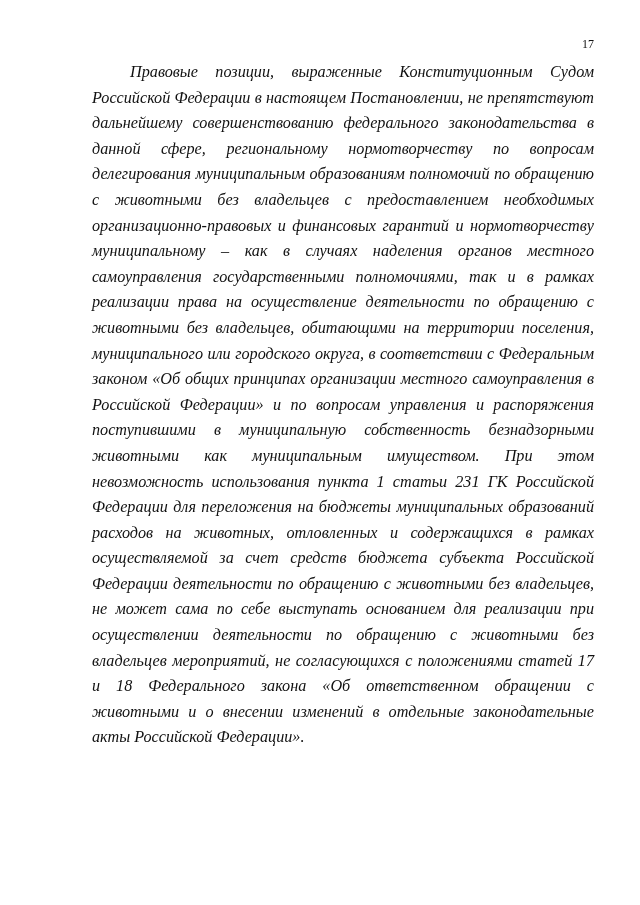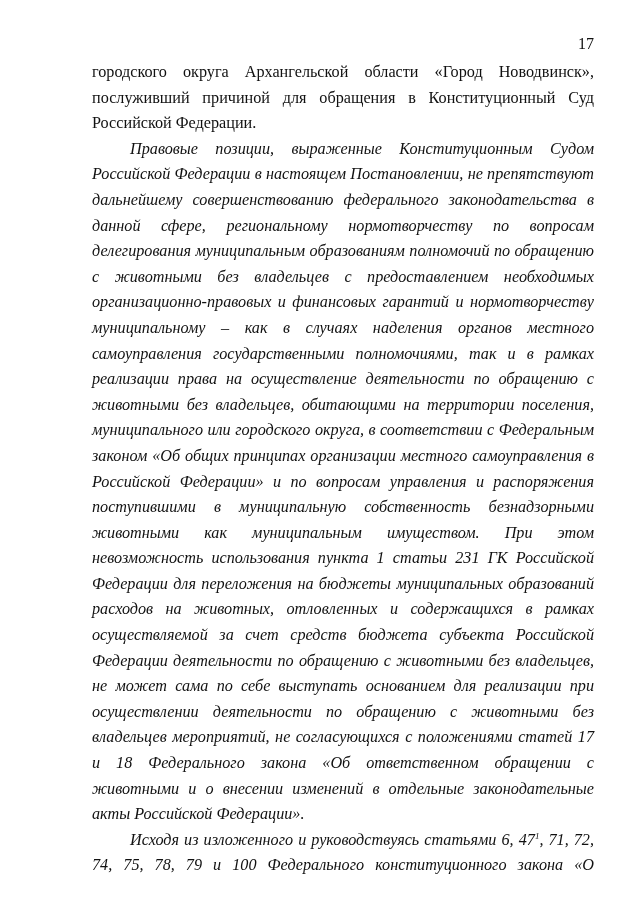--- a/index.html
+++ b/index.html
@@ -12,21 +12,21 @@
     height: 905px;
     overflow: hidden;
     position: relative;
     font-family: "Liberation Serif", "DejaVu Serif", serif;
     color: #111111;
   }
   .page-number {
     position: absolute;
     top: 34px;
     right: 46px;
-    font-size: 16px;
+    font-size: 12px;
     line-height: 20px;
   }
   .page-body {
     position: absolute;
     top: 60px;
     left: 92px;
     width: 502px;
     font-size: 16.2px;
     line-height: 25.6px;
   }
@@ -47,16 +47,14 @@
     line-height: 0;
     vertical-align: 6px;
   }
 </style>
 </head>
 <body>
 
 <div class="page-number">17</div>
 
 <div class="page-body">
-  <p class="para">городского округа Архангельской области «Город Новодвинск», послуживший причиной для обращения в Конституционный Суд Российской Федерации.</p>
   <p class="para indent">Правовые позиции, выраженные Конституционным Судом Российской Федерации в настоящем Постановлении, не препятствуют дальнейшему совершенствованию федерального законодательства в данной сфере, региональному нормотворчеству по вопросам делегирования муниципальным образованиям полномочий по обращению с животными без владельцев с предоставлением необходимых организационно-правовых и финансовых гарантий и нормотворчеству муниципальному – как в случаях наделения органов местного самоуправления государственными полномочиями, так и в рамках реализации права на осуществление деятельности по обращению с животными без владельцев, обитающими на территории поселения, муниципального или городского округа, в соответствии с Федеральным законом «Об общих принципах организации местного самоуправления в Российской Федерации» и по вопросам управления и распоряжения поступившими в муниципальную собственность безнадзорными животными как муниципальным имуществом. При этом невозможность использования пункта 1 статьи 231 ГК Российской Федерации для переложения на бюджеты муниципальных образований расходов на животных, отловленных и содержащихся в рамках осуществляемой за счет средств бюджета субъекта Российской Федерации деятельности по обращению с животными без владельцев, не может сама по себе выступать основанием для реализации при осуществлении деятельности по обращению с животными без владельцев мероприятий, не согласующихся с положениями статей 17 и 18 Федерального закона «Об ответственном обращении с животными и о внесении изменений в отдельные законодательные акты Российской Федерации».</p>
-  <p class="para indent last-open"><span>Исходя из изложенного и руководствуясь статьями 6, 47</span><sup>1</sup><span>, 71, 72, 74, 75, 78, 79 и 100 Федерального конституционного закона «О</span></p>
 </div>
 
 </body></html>

